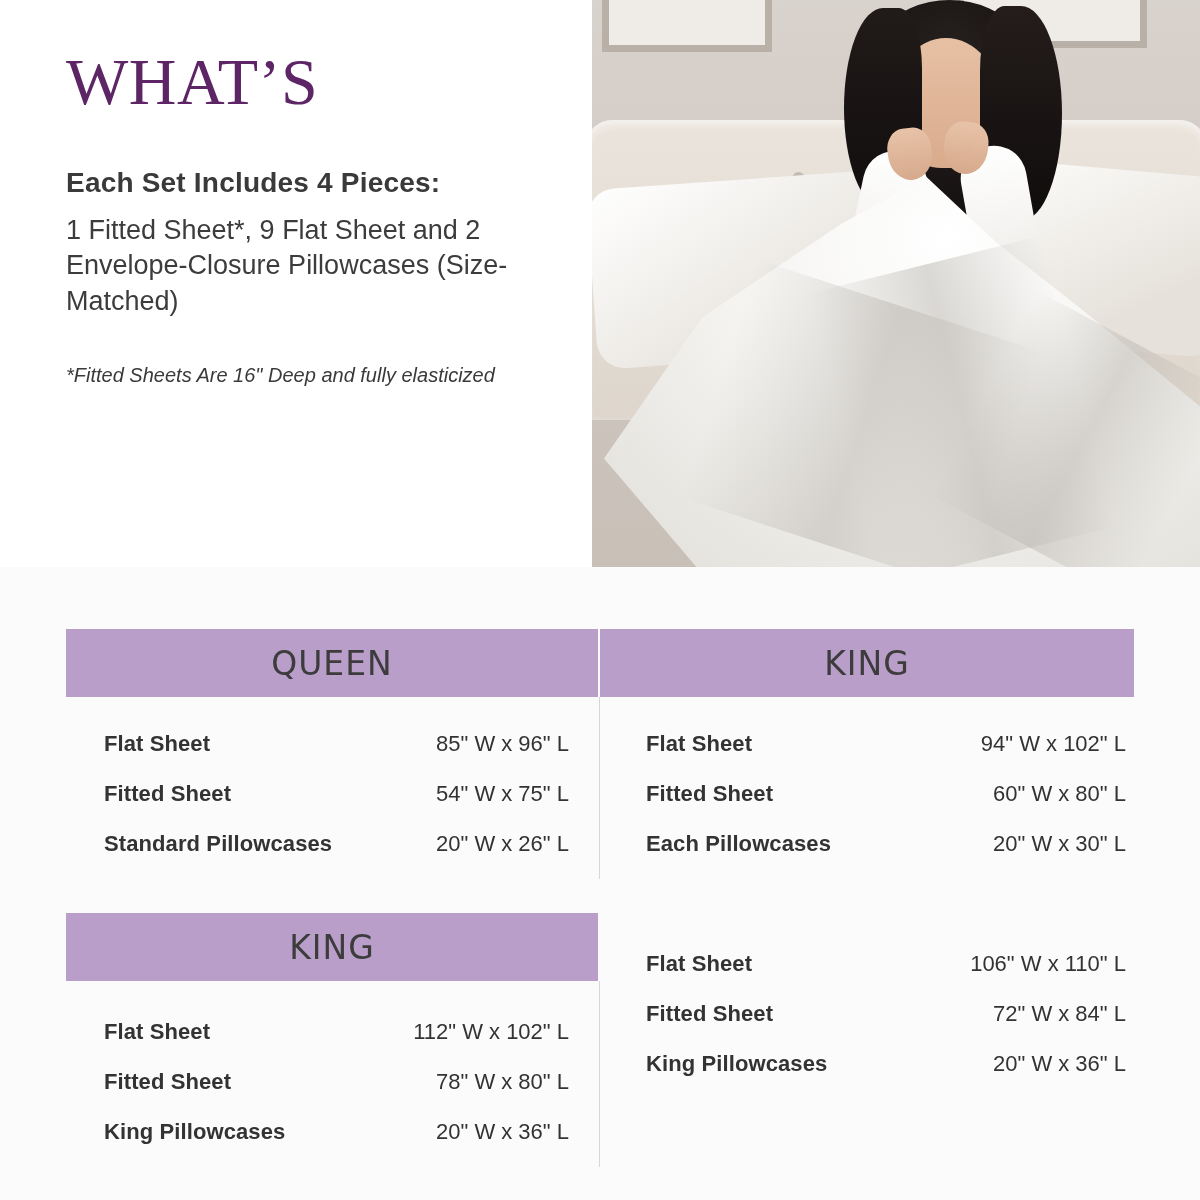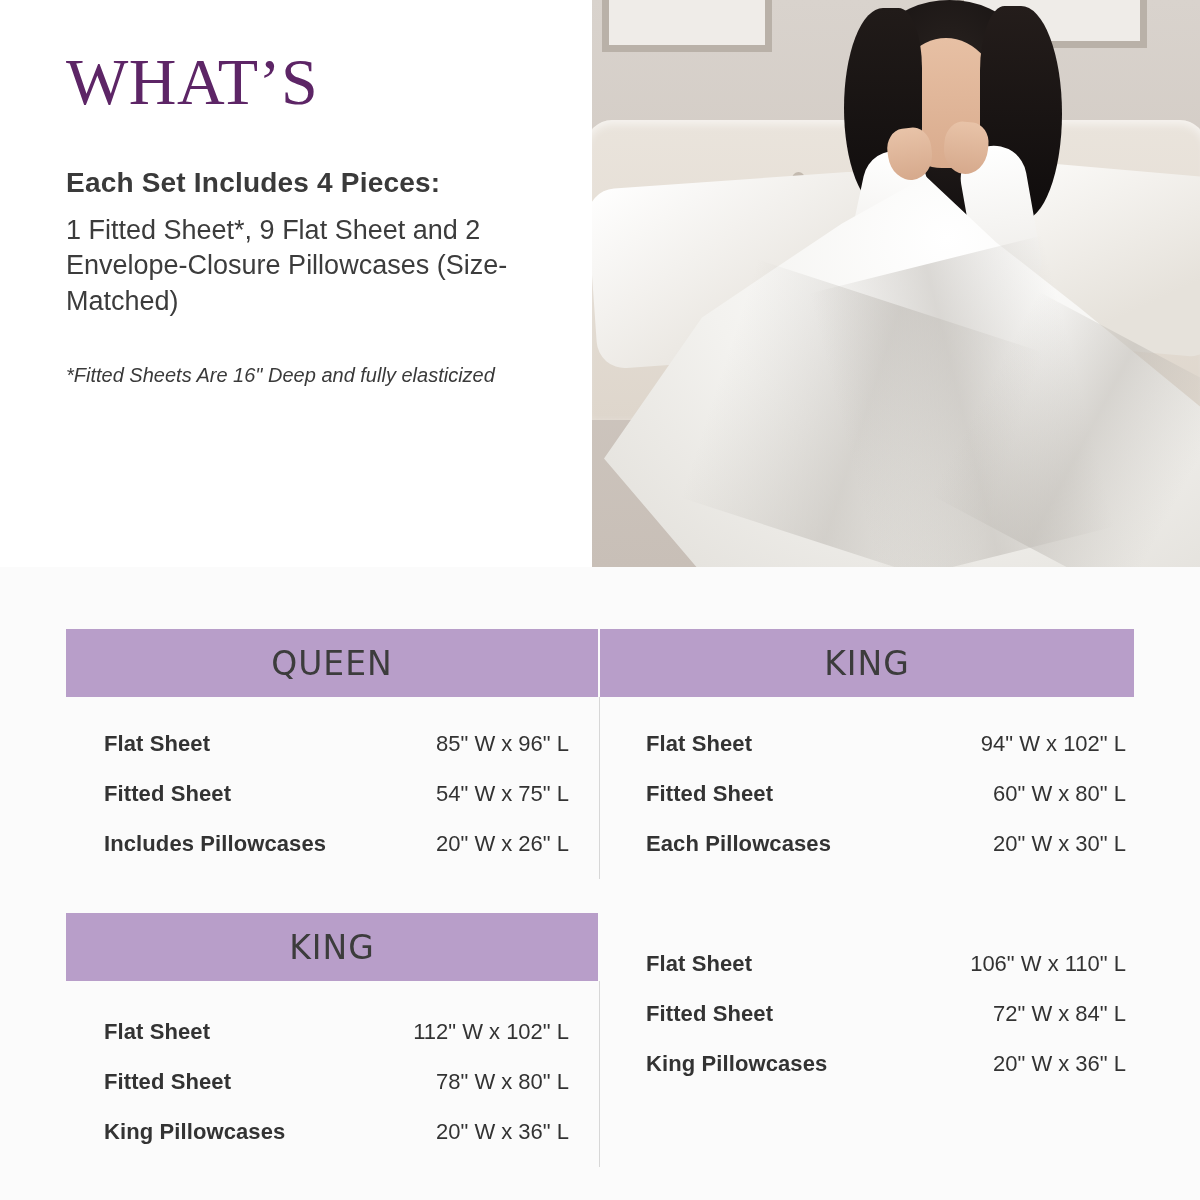--- a/index.html
+++ b/index.html
@@ -220,21 +220,21 @@
           <div class="rows">
             <div class="trow">
               <span class="lbl">Flat Sheet</span>
               <span class="val">85" W x 96" L</span>
             </div>
             <div class="trow">
               <span class="lbl">Fitted Sheet</span>
               <span class="val">54" W x 75" L</span>
             </div>
             <div class="trow">
-              <span class="lbl">Includes Pillowcases</span>
+              <span class="lbl">Standard Pillowcases</span>
               <span class="val">20" W x 26" L</span>
             </div>
           </div>
         </div>
 
         <div class="col right">
           <div class="hdr">KING</div>
           <div class="rows">
             <div class="trow">
               <span class="lbl">Flat Sheet</span>

